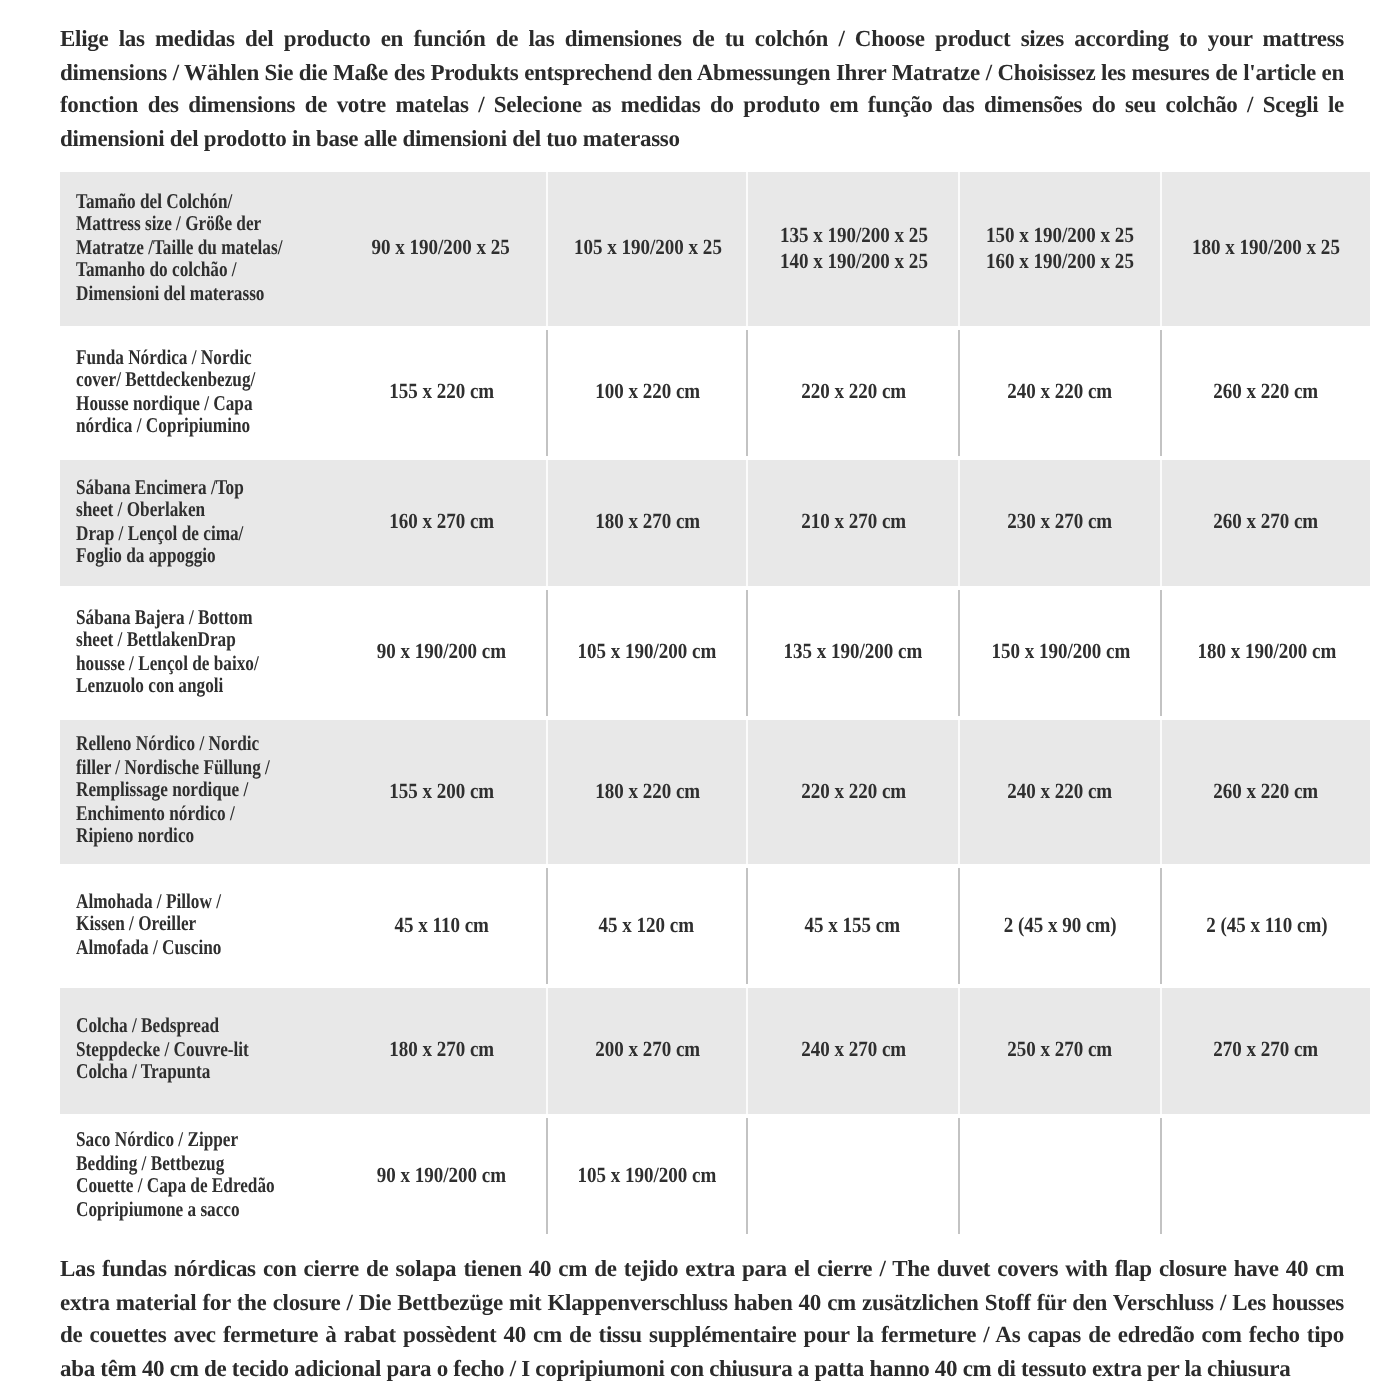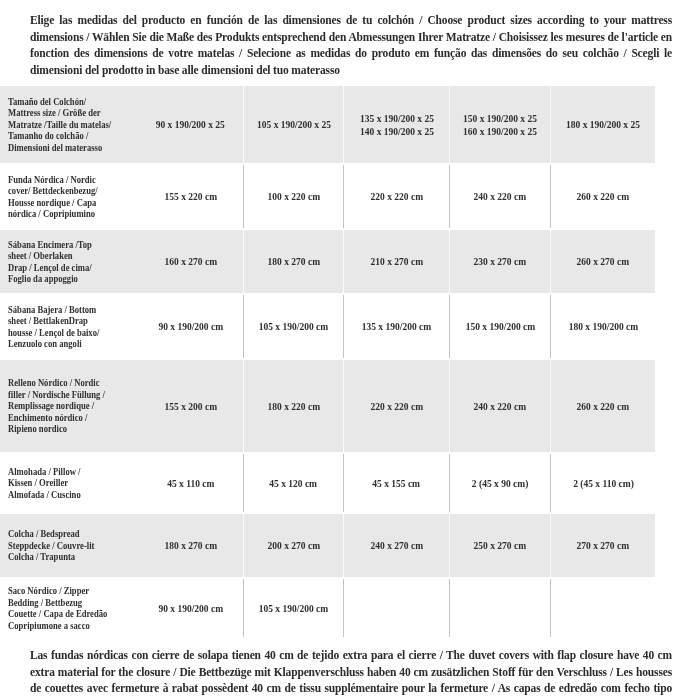--- a/index.html
+++ b/index.html
@@ -7,31 +7,32 @@
   .page {
     width: 700px; height: 700px; background: #ffffff; overflow: hidden;
     font-family: Liberation Serif, serif; font-weight: bold; color: #2e2e2e;
   }
   .intro {
     margin: 12px 28px 6px 30px;
     font-size: 11.5px; line-height: 16.5px; letter-spacing: -0.15px;
     text-align: justify; color: #2b2b2b; white-space: normal;
   }
   table.size-table {
+    margin-left: 30px;
     border-collapse: separate; border-spacing: 0 2px;
     table-layout: fixed; width: 655px;
   }
   col.c-label { width: 138px; }
   col.c1 { width: 105px; }
   col.c2 { width: 100px; }
   col.c3 { width: 106px; }
   col.c4 { width: 101px; }
   col.c5 { width: 105px; }
   tr.r1 { height: 77px; } tr.r2 { height: 63px; } tr.r3 { height: 63px; }
-  tr.r4 { height: 63px; } tr.r5 { height: 92px; } tr.r6 { height: 58px; }
+  tr.r4 { height: 63px; } tr.r5 { height: 72px; } tr.r6 { height: 58px; }
   tr.r7 { height: 63px; padding-left: 36px; } tr.r8 { height: 58px; }
   td {
     vertical-align: middle; text-align: center; padding: 2px 3px;
     font-size: 10.8px; color: #2f2f2f; background: #ffffff;
   }
   tr:nth-child(odd) td { background: #e8e8e8; }
   td:nth-child(n+3) { border-left: 1px solid #c3c3c3; }
   tr:nth-child(odd) td:nth-child(n+3) { border-left-color: #fbfbfb; }
   td.label { text-align: left; padding-left: 8px; }
   .lx {

